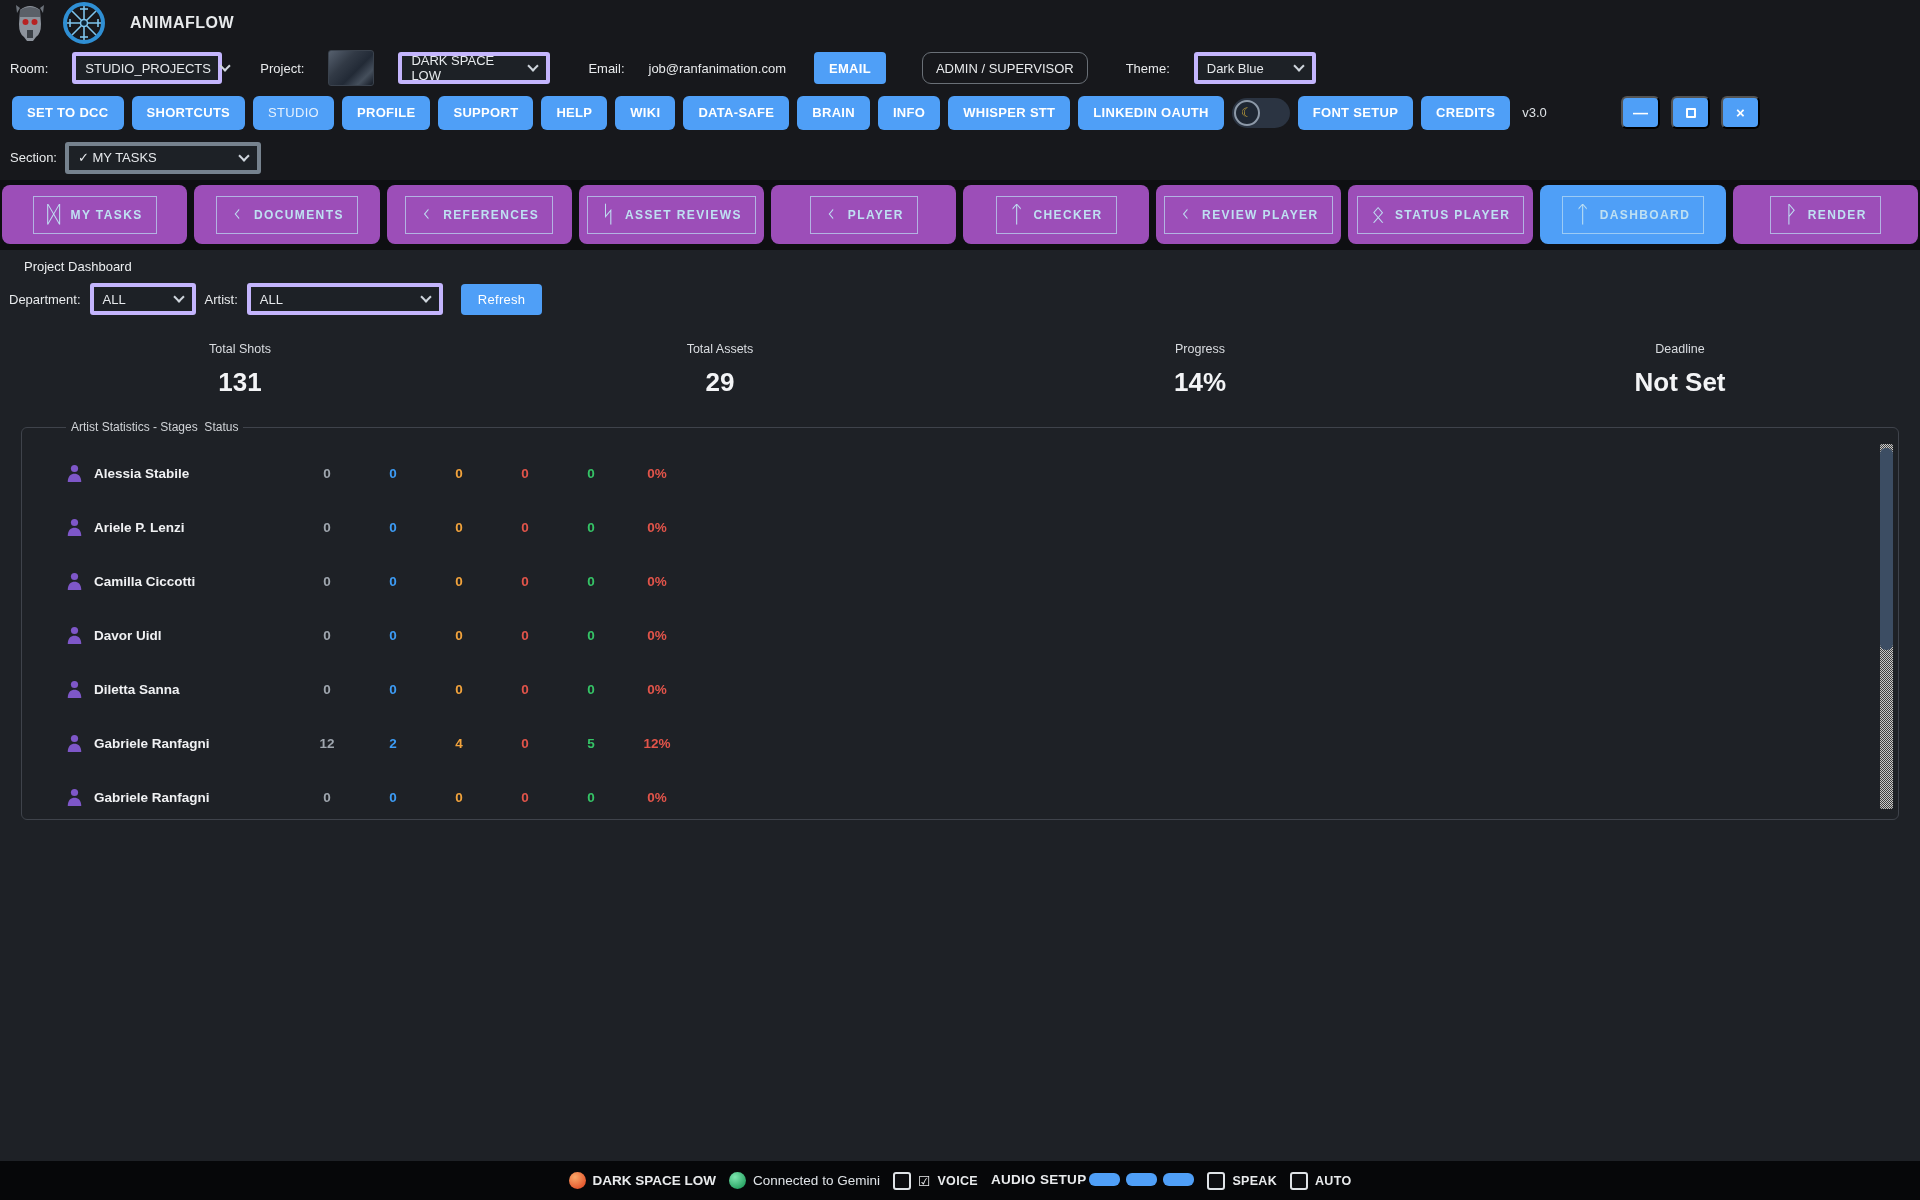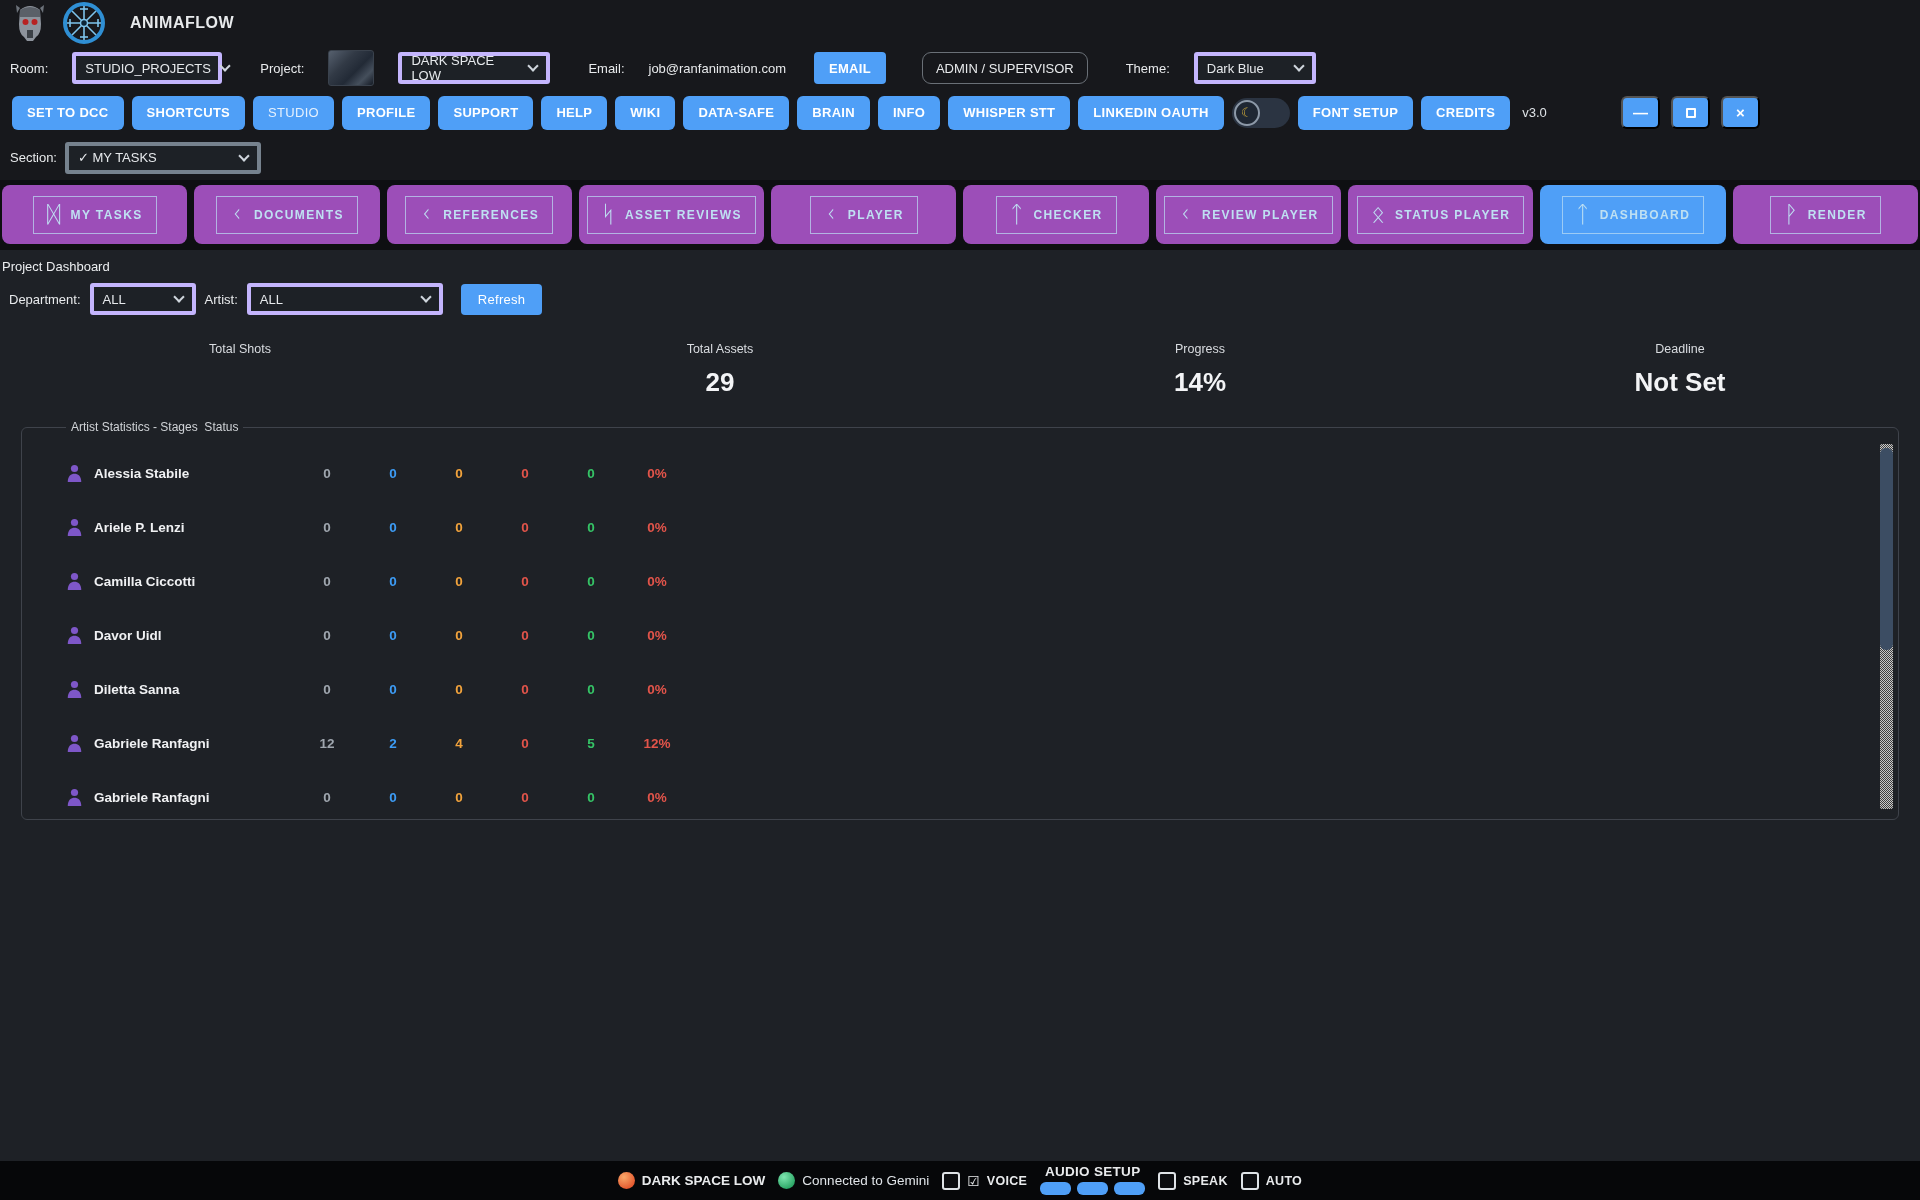--- a/index.html
+++ b/index.html
@@ -57,21 +57,21 @@
   .dd-section{width:196px;border-color:#76828e}
   
   .tabs{height:70px;background:#0e0f12;display:flex;gap:7px;padding:5px 2px 6px;flex:none}
   .tab{flex:1;background:var(--purple);border-radius:8px;display:flex;align-items:center;justify-content:center;cursor:pointer}
   .tab.active{background:var(--accent)}
   .tabbox{display:flex;align-items:center;border:1px solid rgba(190,222,244,.7);height:38px;padding:0 13px;gap:10px}
   .ticon{font-family:"DejaVu Sans",sans-serif;font-size:23px;color:var(--tab-text);line-height:1}
   .tlabel{font-size:12px;font-weight:700;letter-spacing:1.4px;color:var(--tab-text);white-space:nowrap}
   
   .panel{background:#1e2126;flex:1;padding-top:9px;position:relative}
-  .panel-title{font-size:13px;padding-left:2px;color:#eceef0}
+  .panel-title{font-size:13px;padding-left:24px;color:#eceef0}
   .controls{display:flex;align-items:center;gap:9px;padding-left:9px;margin-top:9px;font-size:13px}
   .dd-dept{width:106px}
   .dd-artist{width:196px}
   .refresh{height:31px;border-radius:4px;margin-left:9px;font-weight:400;padding:0 17px}
   .stats{display:flex;margin-top:27px}
   .stat{flex:1;text-align:center}
   .stat-label{font-size:12.5px;color:#d9dce0}
   .stat-value{font-size:26px;font-weight:700;margin-top:11px;color:#f3f4f6}
   fieldset.artist{margin:22px 21px 0;height:400px;border:1px solid #3f434b;border-radius:6px;
     position:relative;padding:12px 0 0 44px}
@@ -88,21 +88,21 @@
   
   .statusbar{height:39px;background:#060709;display:flex;align-items:center;justify-content:center;gap:13px;flex:none}
   .sb-group{display:flex;align-items:center;gap:7px}
   .dot{width:17px;height:17px;border-radius:50%;flex:none}
   .dot.orange{background:radial-gradient(circle at 35% 30%,#f9a869,var(--status-orange) 75%)}
   .dot.green{background:radial-gradient(circle at 35% 30%,#7ee6b0,var(--status-green) 75%)}
   .sb-project{font-weight:700;font-size:13.5px}
   .sb-conn{font-size:13.5px;color:#dfe3e7}
   .sb-label{font-weight:700;font-size:12.5px;letter-spacing:.3px}
   .voice-glyph{font-family:"DejaVu Sans",sans-serif;font-size:14px;font-weight:700}
-  .audio{display:flex;flex-direction:column;align-items:center;gap:3px;margin-top:-3px}
+  .audio{display:flex;flex-direction:row;align-items:center;gap:3px;margin-top:-3px}
   .audio-label{font-weight:700;font-size:13.5px;letter-spacing:.3px}
   .audio-btns{display:flex;gap:6px}
   .audio-btn{width:31px;height:13px;border-radius:6px;background:var(--accent)}
 </style>
 </head>
 <body>
 
 <header class="titlebar">
   <svg class="logo-viking" viewBox="0 0 32 38">
     <path d="M6 4 L2 1 L3 9 Z" fill="#6d737b"></path>
@@ -271,20 +271,21 @@
     <div class="select dd-artist">
       <span>ALL</span>
       <span class="chev"></span>
     </div>
     <button class="btn refresh">Refresh</button>
   </div>
 
   <div class="stats">
     <div class="stat">
       <div class="stat-label">Total Shots</div>
+      <div class="stat-value">131</div>
     </div>
     <div class="stat">
       <div class="stat-label">Total Assets</div>
       <div class="stat-value">29</div>
     </div>
     <div class="stat">
       <div class="stat-label">Progress</div>
       <div class="stat-value">14%</div>
     </div>
     <div class="stat">

